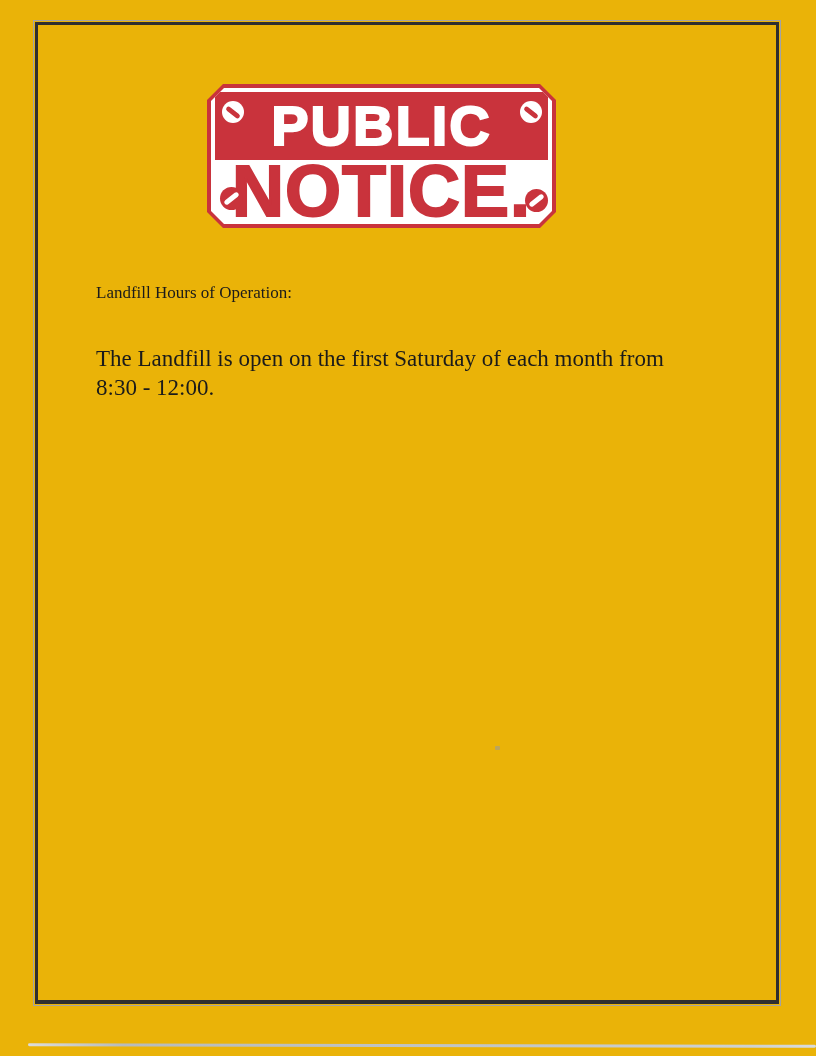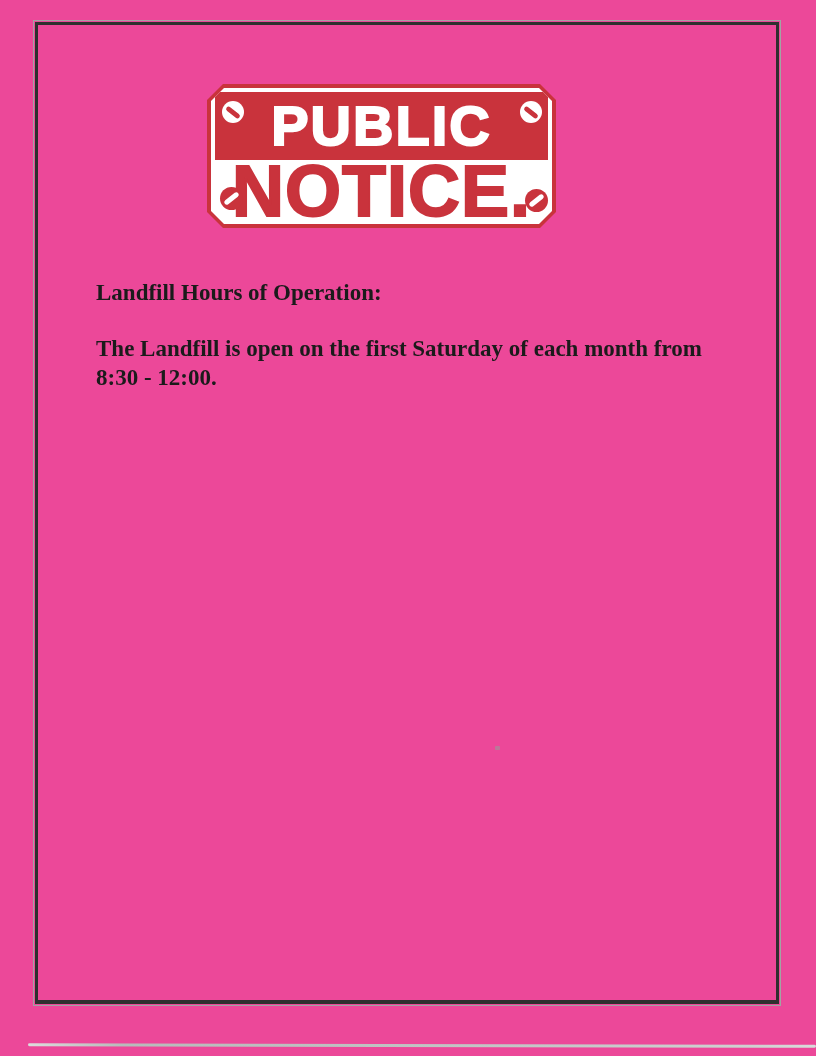--- a/index.html
+++ b/index.html
@@ -1,19 +1,19 @@
 <!DOCTYPE html>
 <html style="--red: #c9333c; --frame: #2f2f2f;"><head>
 <meta charset="utf-8">
 <style>
   html,body{margin:0;padding:0;background:#ffffff;}
   .page{
     position:relative;
     width:816px;height:1056px;
-    background:#ec4899;
+    background:#eab308;
     overflow:hidden;
     font-family:"Liberation Serif", serif;
   }
   
   .frame{
     position:absolute;
     left:35px;top:22px;
     width:744px;height:982px;
     border:3px solid var(--frame,#2f2f2f);
     border-bottom-width:4px;
@@ -87,28 +87,27 @@
   
   .content{
     position:absolute;
     left:96px;top:278px;
     width:660px;
     color:#1b1b1b;
     font-size:23px;
     line-height:29px;
   }
   .content .heading{
-    font-size:23px;
-    font-weight:bold;
-    margin:0 0 27px 0;
+    font-size:17px;
+    font-weight:normal;
+    margin:0 0 37px 0;
   }
   .content p{
     margin:0 0 27px 0;
     white-space:pre-line;
-    font-weight:bold;
   }
   
   .speck{
     position:absolute;
     left:495px;top:746px;
     width:5px;height:4px;
     background:#9a9a9a;
     opacity:.6;
     border-radius:1px;
   }

